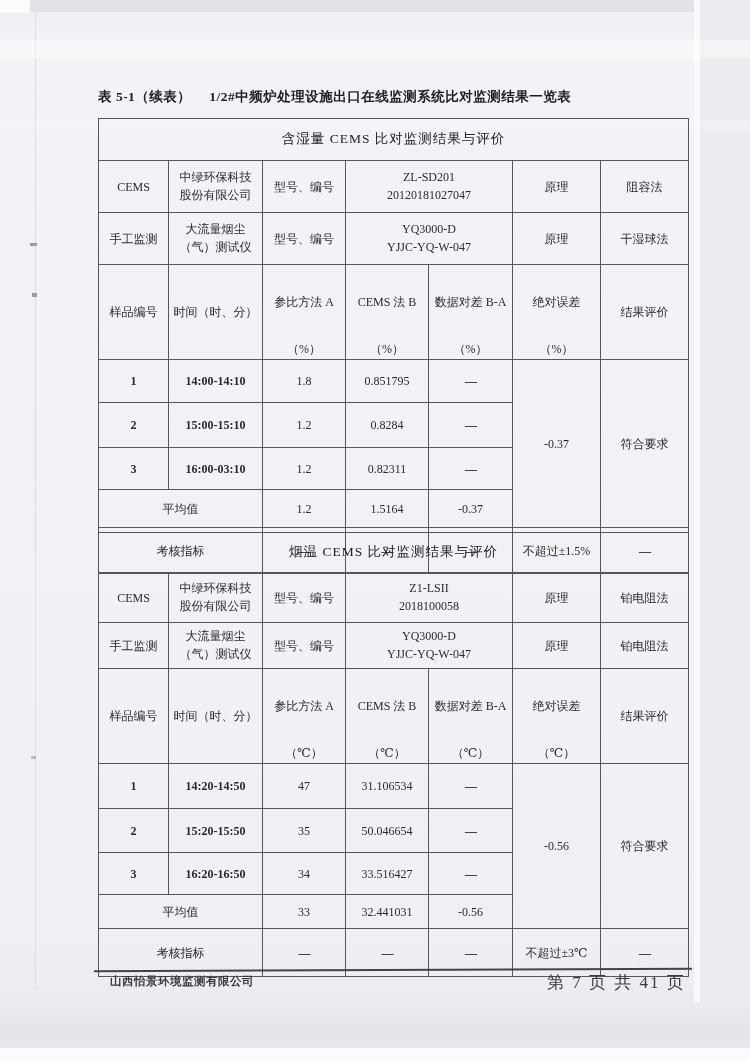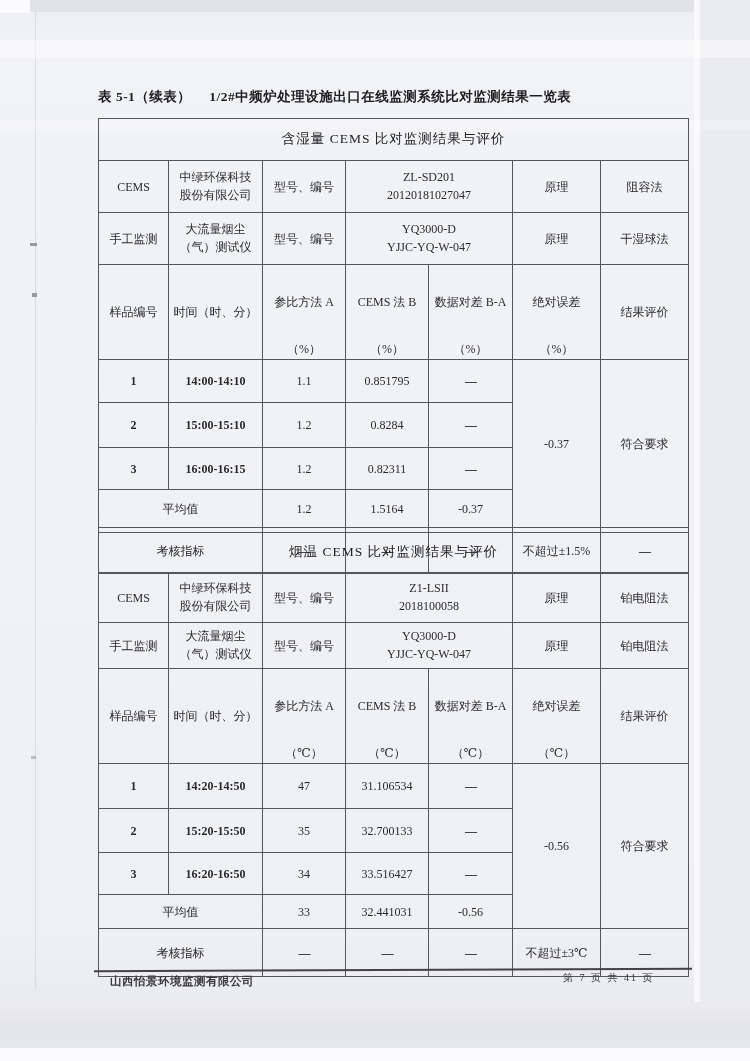--- a/index.html
+++ b/index.html
@@ -38,21 +38,21 @@
     padding:0 2px;line-height:1.5;overflow:hidden;
   }
   .section-title{font-size:13.5px;letter-spacing:1px;color:#222226;}
   .bold{font-weight:bold;}
   .two-line div{line-height:1.45;}
   .hdr div{line-height:1.6;margin-top:28px;}
   .dash{font-weight:bold;letter-spacing:-1px;}
 
   .footer-rule{position:absolute;left:94px;top:969px;width:598px;height:2px;background:#434347;transform:rotate(-0.25deg);}
   .footer-company{position:absolute;left:110px;top:974px;font-size:11.5px;color:#3a3a3e;letter-spacing:.5px;font-weight:bold;}
-  .footer-page{position:absolute;left:563px;top:971px;font-size:10px;color:#3a3a3e;letter-spacing:2px;}
+  .footer-page{position:absolute;left:547px;top:971px;font-size:17px;color:#3a3a3e;letter-spacing:2px;}
 </style>
 </head>
 <body>
 
 <div class="top-strip"></div>
 <div class="top-corner"></div>
 <div class="fold-line"></div>
 <div class="right-white"></div>
 <div class="right-edge"></div>
 <div class="streak" style="top:40px;height:18px;"></div>
@@ -124,36 +124,36 @@
     </td>
     <td class="hdr">
       <div>绝对误差</div>
       <div>（%）</div>
     </td>
     <td>结果评价</td>
   </tr>
   <tr style="height:43px">
     <td class="bold">1</td>
     <td class="bold">14:00-14:10</td>
-    <td>1.1</td>
+    <td>1.8</td>
     <td>0.851795</td>
     <td class="dash">—</td>
     <td rowspan="4">-0.37</td>
     <td rowspan="4">符合要求</td>
   </tr>
   <tr style="height:45px">
     <td class="bold">2</td>
     <td class="bold">15:00-15:10</td>
     <td>1.2</td>
     <td>0.8284</td>
     <td class="dash">—</td>
   </tr>
   <tr style="height:42px">
     <td class="bold">3</td>
-    <td class="bold">16:00-16:15</td>
+    <td class="bold">16:00-03:10</td>
     <td>1.2</td>
     <td>0.82311</td>
     <td class="dash">—</td>
   </tr>
   <tr style="height:38px">
     <td colspan="2">平均值</td>
     <td>1.2</td>
     <td>1.5164</td>
     <td>-0.37</td>
   </tr>
@@ -237,21 +237,21 @@
     <td>47</td>
     <td>31.106534</td>
     <td class="dash">—</td>
     <td rowspan="4">-0.56</td>
     <td rowspan="4">符合要求</td>
   </tr>
   <tr style="height:44px">
     <td class="bold">2</td>
     <td class="bold">15:20-15:50</td>
     <td>35</td>
-    <td>32.700133</td>
+    <td>50.046654</td>
     <td class="dash">—</td>
   </tr>
   <tr style="height:42px">
     <td class="bold">3</td>
     <td class="bold">16:20-16:50</td>
     <td>34</td>
     <td>33.516427</td>
     <td class="dash">—</td>
   </tr>
   <tr style="height:34px">

